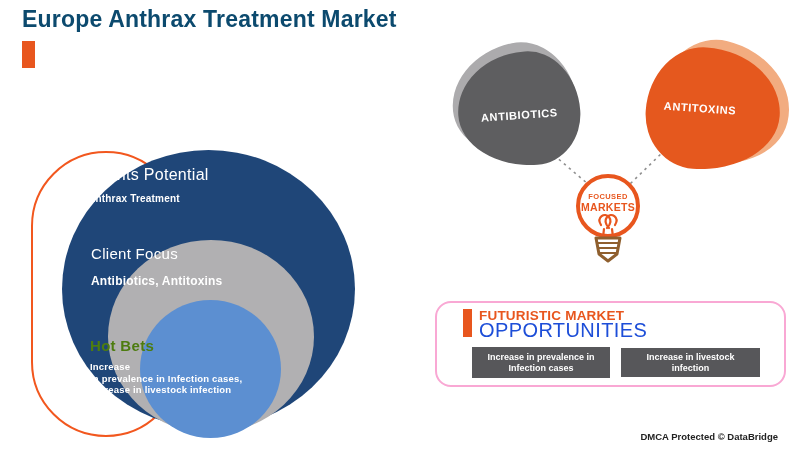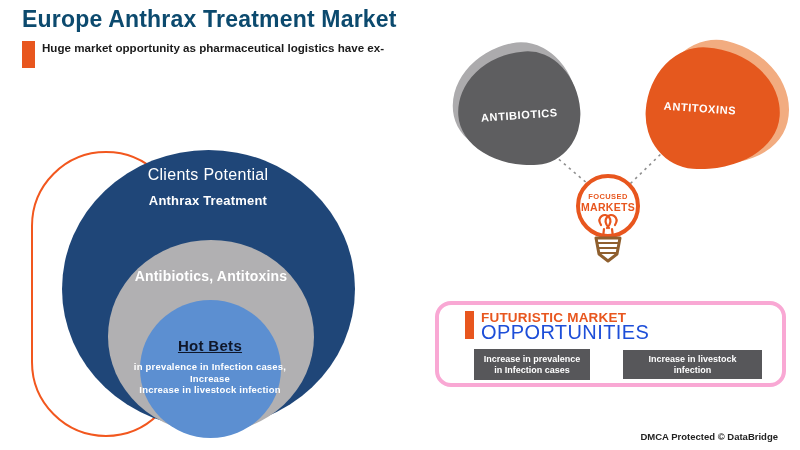--- a/index.html
+++ b/index.html
@@ -22,29 +22,29 @@
   
   .venn { position:absolute; inset:0; }
   .venn-outline {
     position:absolute; left:31px; top:151px; width:150px; height:286px;
     border:2px solid #F2571E; border-radius:75px; z-index:0; background:transparent;
   }
   .venn-circle { position:absolute; border-radius:50%; }
   .venn-outer  { left:62px;  top:150px; width:293px; height:278px; background:#1F4678; z-index:1; }
   .venn-middle { left:108px; top:240px; width:206px; height:193px; background:#B1B0B2; z-index:2; }
   .venn-inner  { left:140px; top:300px; width:141px; height:138px; background:#5C8FD1; z-index:3; }
-  .venn-label { position:absolute; text-align:center; z-index:4; color:#ffffff; }
+  .venn-label { position:absolute; text-align:left; z-index:4; color:#ffffff; }
   .outer-label  { left:88px; top:166px; width:240px; }
   .middle-label { left:91px; top:245px; width:240px; }
   .inner-label  { left:90px; top:337px; width:240px; }
   .venn-title { font-size:16px; font-weight:500; letter-spacing:0.3px; }
   .middle-label .venn-title { font-size:15px; }
-  .inner-label .venn-title { font-size:15px; font-weight:700; color:#0f172a;text-decoration:underline; }
-  .venn-sub { font-size:13px; font-weight:700; margin-top:9px; letter-spacing:0.2px; }
-  .middle-label .venn-sub { font-size:14px; margin-top:23px; }
+  .inner-label .venn-title { font-size:15px; font-weight:700; color:#4d7c0f; }
+  .venn-sub { font-size:10px; font-weight:700; margin-top:9px; letter-spacing:0.2px; }
+  .middle-label .venn-sub { font-size:12px; margin-top:12px; }
   .inner-sub { font-size:9.5px; font-weight:600; margin-top:7px; line-height:11.5px; }
   .inner-sub span { display:block; }
 
   
   .focus { position:absolute; left:440px; top:40px; width:352px; height:250px; }
   .connector-svg { position:absolute; inset:0; z-index:1; }
   .blob {
     position:absolute; display:flex; align-items:center; justify-content:center;
     color:#fff; font-weight:700; font-size:11px; letter-spacing:0.6px; z-index:2;
   }
@@ -63,75 +63,75 @@
   }
   .blob-orange .blob-label { padding-right:26px; }
   .blob-orange-shadow {
     left:216px; top:2px; width:134px; height:124px; background:#F2AC80;
     border-radius:42% 58% 62% 38% / 55% 52% 48% 45%; transform:rotate(14deg); z-index:1;
   }
 
   
   .opps {
     position:absolute; left:435px; top:301px; width:351px; height:86px;
-    border:4px solid #f9a8d4; border-radius:16px; background:#fff;
+    border:2px solid #f9a8d4; border-radius:16px; background:#fff;
   }
   .opps .accent-bar.small { position:absolute; left:26px; top:6px; width:9px; height:28px; }
   .opps-h1 { position:absolute; left:42px; top:5px; font-size:13.5px; font-weight:700;
              color:#E8561E; letter-spacing:0.2px; }
   .opps-h2 { position:absolute; left:42px; top:16px; font-size:20px; font-weight:400;
              color:#1d4ed8; letter-spacing:0.4px; }
   .opp-box {
     position:absolute; background:#57575A; color:#fff; font-size:9px; font-weight:600;
     display:flex; align-items:center; justify-content:center; text-align:center;
     line-height:10.5px; padding:2px 8px;
   }
   .opp-box::after {
     content:""; position:absolute; left:-5px; top:5px; width:100%; height:100%;
     border:1px solid #F29066; z-index:-1;
   }
-  .opp-box-1 { left:35px;  top:44px; width:116px; height:31px; }
+  .opp-box-1 { left:35px;  top:44px; width:138px; height:31px; }
   .opp-box-2 { left:184px; top:45px; width:139px; height:29px; }
 
   
   .footer {
     position:absolute; right:22px; top:431px; font-size:9.5px; font-weight:700; color:#222222;
   }
 </style>
 </head>
 <body>
 
 <div class="canvas">
 
   <h1 class="title">Europe Anthrax Treatment Market</h1>
   <div class="subtitle">
     <span class="accent-bar"></span>
     <p class="subtitle-text">
-      <span>Huge market opportunity as pharmaceutical logistics have ex-</span>
     </p>
   </div>
 
   <section class="venn">
     <div class="venn-outline"></div>
     <div class="venn-circle venn-outer"></div>
     <div class="venn-circle venn-middle"></div>
     <div class="venn-circle venn-inner"></div>
 
     <div class="venn-label outer-label">
       <div class="venn-title">Clients Potential</div>
       <div class="venn-sub">Anthrax Treatment</div>
     </div>
     <div class="venn-label middle-label">
+      <div class="venn-title">Client Focus</div>
       <div class="venn-sub">Antibiotics, Antitoxins</div>
     </div>
     <div class="venn-label inner-label">
       <div class="venn-title">Hot Bets</div>
       <div class="venn-sub inner-sub">
+        <span>Increase</span>
         <span>in prevalence in Infection cases,</span>
-        <span>Increase</span>
         <span>Increase in livestock infection</span>
       </div>
     </div>
   </section>
 
   <section class="focus">
     <svg class="connector-svg" width="352" height="250" viewBox="0 0 352 250">
       <line x1="109" y1="111" x2="148" y2="144" stroke="#909090" stroke-width="1.6" stroke-dasharray="2.5 4"></line>
       <line x1="225" y1="110" x2="190" y2="144" stroke="#909090" stroke-width="1.6" stroke-dasharray="2.5 4"></line>
 

